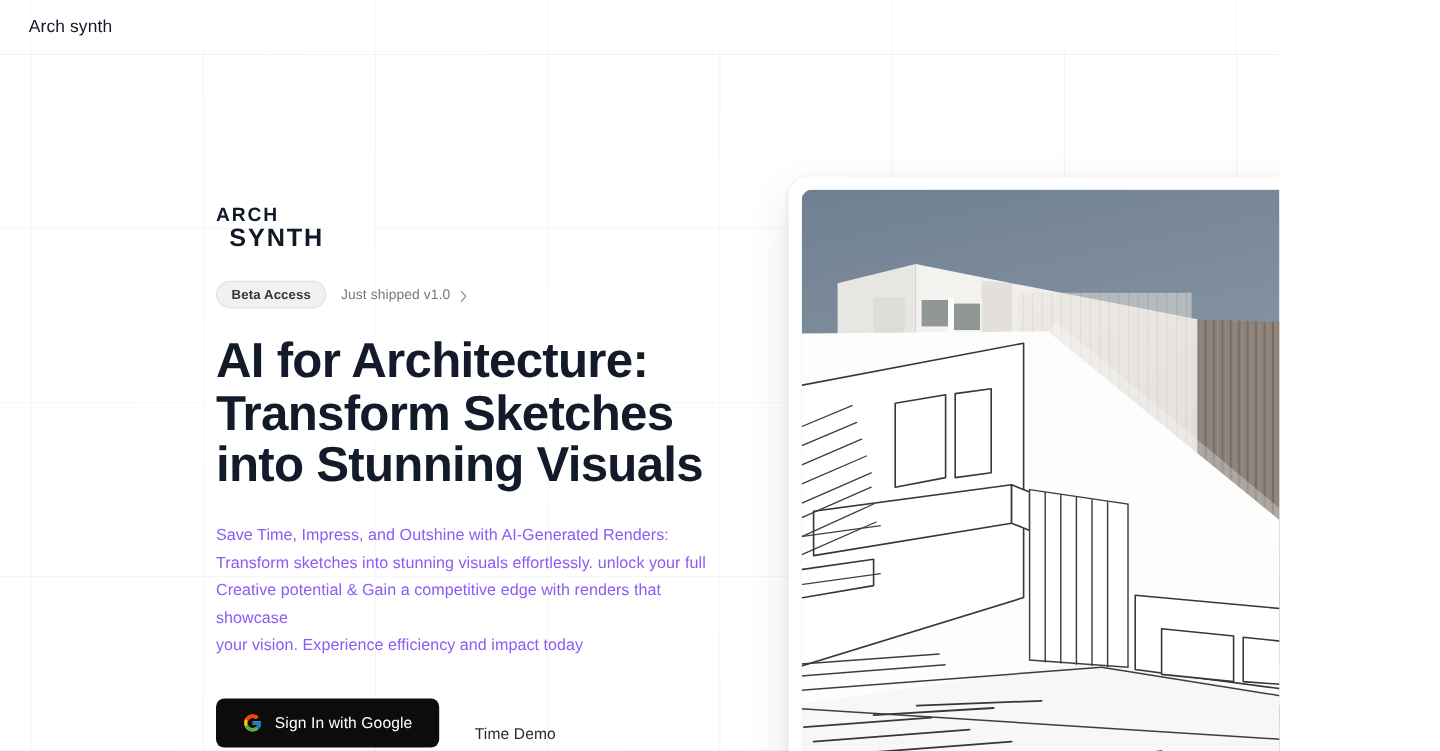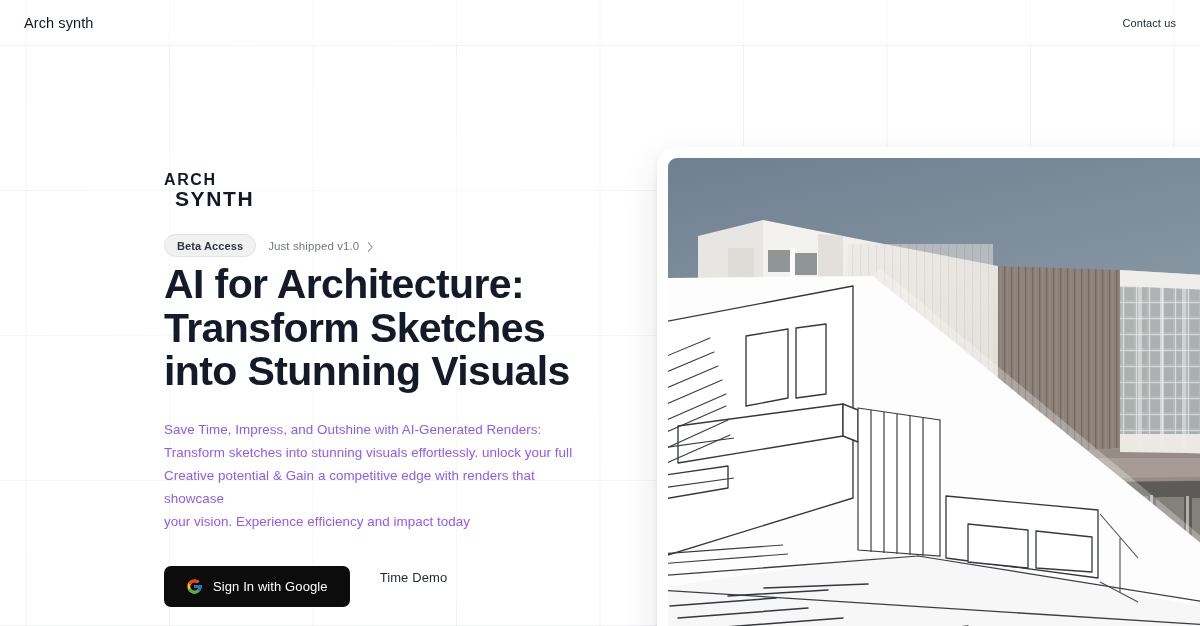--- a/index.html
+++ b/index.html
@@ -4,21 +4,21 @@
 <style>
   * { margin:0; padding:0; box-sizing:border-box; }
   html, body {
     width:1200px; height:626px;
     overflow:hidden;
     background:#ffffff;
     font-family:"Liberation Sans", sans-serif;
     -webkit-font-smoothing:antialiased;
   }
 
-  #page { position:relative; width:1200px; height:626px; background:#fff; overflow:hidden; }
+  #page { position:relative; width:1066px; height:626px; background:#fff; overflow:hidden; }
 
   
   .grid-bg{
     position:absolute; left:0; top:0; width:1200px; height:626px;
     background-image:
       linear-gradient(to right, rgba(17,24,39,0.055) 1px, transparent 1px),
       linear-gradient(to bottom, rgba(17,24,39,0.055) 1px, transparent 1px);
     background-size:143.5px 145px;
     background-position:169px 45px;
     pointer-events:none;
@@ -37,33 +37,33 @@
     display:flex; align-items:center; justify-content:space-between;
     padding:0 24px;
     z-index:20;
     background:rgba(255,255,255,0.55);
   }
   .nav-brand{ font-size:14.5px; color:#111827; letter-spacing:0.1px; }
   .nav-link{ font-size:11px; color:#1f2937; letter-spacing:0.1px; cursor:pointer; }
 
   
   .hero{
-    position:absolute; left:164px; top:170px; width:560px; z-index:10;
+    position:absolute; left:180px; top:170px; width:560px; z-index:10;
   }
   .logo-mark{ margin-bottom:26px; }
   .logo-line1{
     font-size:16px; font-weight:700; color:#111827;
     letter-spacing:1.6px; line-height:19px;
   }
   .logo-line2{
     font-size:21px; font-weight:700; color:#111827;
     letter-spacing:1.6px; line-height:19px; padding-left:11px;
   }
 
-  .badge-row{ display:flex; align-items:center; gap:12px; margin-bottom:6px; }
+  .badge-row{ display:flex; align-items:center; gap:12px; margin-bottom:22px; }
   .badge{
     display:inline-flex; align-items:center; justify-content:center;
     height:23px; padding:0 12px;
     background:#f1f1f2; border:1px solid #e2e2e4; border-radius:999px;
     font-size:11px; font-weight:600; color:#30343c; letter-spacing:0.1px;
     cursor:pointer;
   }
   .badge-note{
     display:inline-flex; align-items:center; gap:8px;
     font-size:11.5px; color:#737880; letter-spacing:0.1px; cursor:pointer;text-align:right;
@@ -76,21 +76,21 @@
     color:#131a2a; letter-spacing:-0.6px;
     margin-bottom:24px; white-space:pre-line;
   }
 
   .subcopy{
     font-size:13.4px; line-height:23.2px; color:#8b5cf6;
     letter-spacing:0.05px; max-width:420px;
     margin-bottom:32px; white-space:pre-line;
   }
 
-  .cta-row{ display:flex; align-items:flex-start; gap:28px; }
+  .cta-row{ display:flex; align-items:flex-end; gap:28px; }
   .btn-google{
     display:inline-flex; align-items:center; gap:10px;
     height:41px; padding:0 22px;
     background:#0c0c0d; border:none; border-radius:7px;
     color:#ffffff; font-size:13px; letter-spacing:0.1px;
     cursor:pointer; font-family:"Liberation Sans", sans-serif;
   }
   .g-logo{ width:17px; height:17px; display:block; flex:0 0 auto; }
   .btn-demo{
     background:none; border:none;

